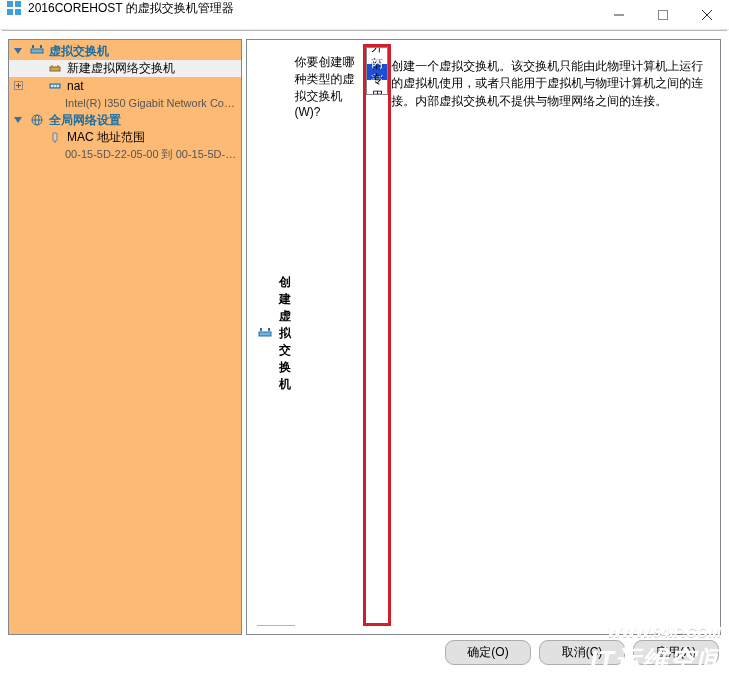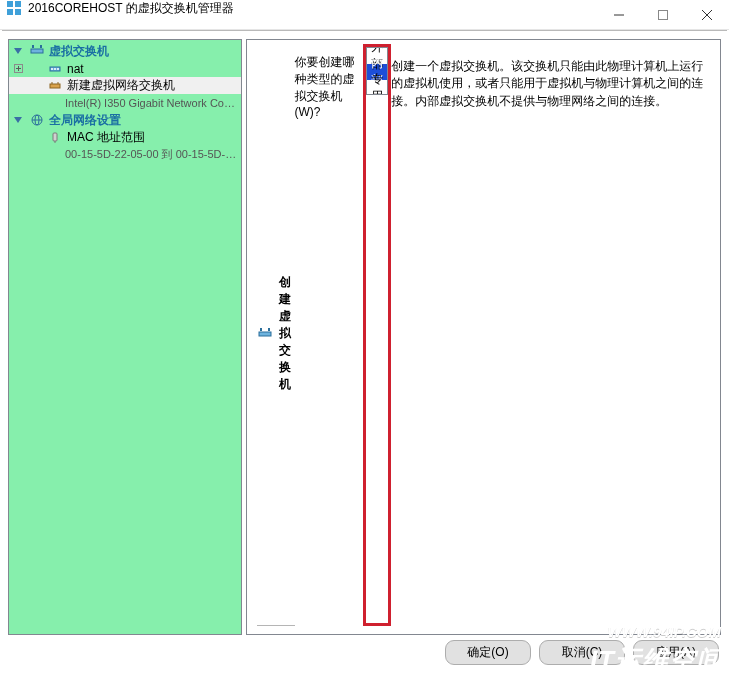--- a/index.html
+++ b/index.html
@@ -51,21 +51,21 @@
   
   .content {
     display: flex;
     height: 604px;
     padding: 8px 8px 0 8px;
   }
 
   .left-panel {
     width: 234px;
     border: 1px solid #828790;
-    background: #86efac;
+    background: #fdba74;
     overflow: hidden;
     margin-right: 4px;
   }
 
   .tree { padding: 2px 0; }
 
   .tree-header {
     display: flex;
     align-items: center;
     gap: 4px;
@@ -274,48 +274,48 @@
         <span class="hdr-icon">
           <svg width="16" height="14" viewBox="0 0 16 14">
               <rect x="2" y="5" width="12" height="4" fill="#6eb3de" stroke="#2b6e9b"></rect>
               <rect x="3" y="1" width="2" height="3" fill="#2b6e9b"></rect>
               <rect x="11" y="1" width="2" height="3" fill="#2b6e9b"></rect>
             </svg>
         </span>
         <span class="tree-header-label">虚拟交换机</span>
       </div>
 
+      <div class="tree-row selected">
+        <span class="expander-col"></span>
+        <span class="indent"></span>
+        <span class="row-icon">
+          <svg width="14" height="12" viewBox="0 0 14 12">
+              <rect x="2" y="4" width="10" height="4" fill="#d9a24c" stroke="#8c6422"></rect>
+              <line x1="4" y1="2" x2="4" y2="4" stroke="#8c6422"></line>
+              <line x1="10" y1="2" x2="10" y2="4" stroke="#8c6422"></line>
+            </svg>
+        </span>
+        <span class="row-label">新建虚拟网络交换机</span>
+      </div>
+
       <div class="tree-row">
         <span class="expander-col">
             <span class="plus-box"></span>
           </span>
         <span class="indent"></span>
         <span class="row-icon">
           <svg width="14" height="12" viewBox="0 0 14 12">
               <rect x="2" y="4" width="10" height="4" fill="#6eb3de" stroke="#2b6e9b"></rect>
               <circle cx="4" cy="6" r="1" fill="#fff"></circle>
               <circle cx="7" cy="6" r="1" fill="#fff"></circle>
               <circle cx="10" cy="6" r="1" fill="#fff"></circle>
             </svg>
         </span>
         <span class="row-label">nat</span>
       </div>
-
-      <div class="tree-row selected">
-        <span class="expander-col"></span>
-        <span class="indent"></span>
-        <span class="row-icon">
-          <svg width="14" height="12" viewBox="0 0 14 12">
-              <rect x="2" y="4" width="10" height="4" fill="#d9a24c" stroke="#8c6422"></rect>
-              <line x1="4" y1="2" x2="4" y2="4" stroke="#8c6422"></line>
-              <line x1="10" y1="2" x2="10" y2="4" stroke="#8c6422"></line>
-            </svg>
-        </span>
-        <span class="row-label">新建虚拟网络交换机</span>
-      </div>
       <div class="tree-row">
         <span class="expander-col"></span>
           <span class="indent"></span>
           <span class="indent"></span>
         <span class="row-label row-sub">Intel(R) I350 Gigabit Network Con…</span>
       </div>
 
       <div class="tree-header">
         <span class="expander-col">
             <span class="expander"></span>

